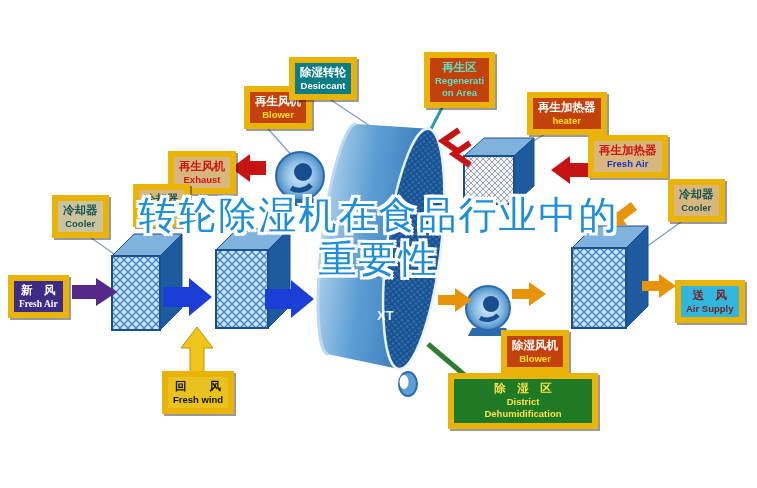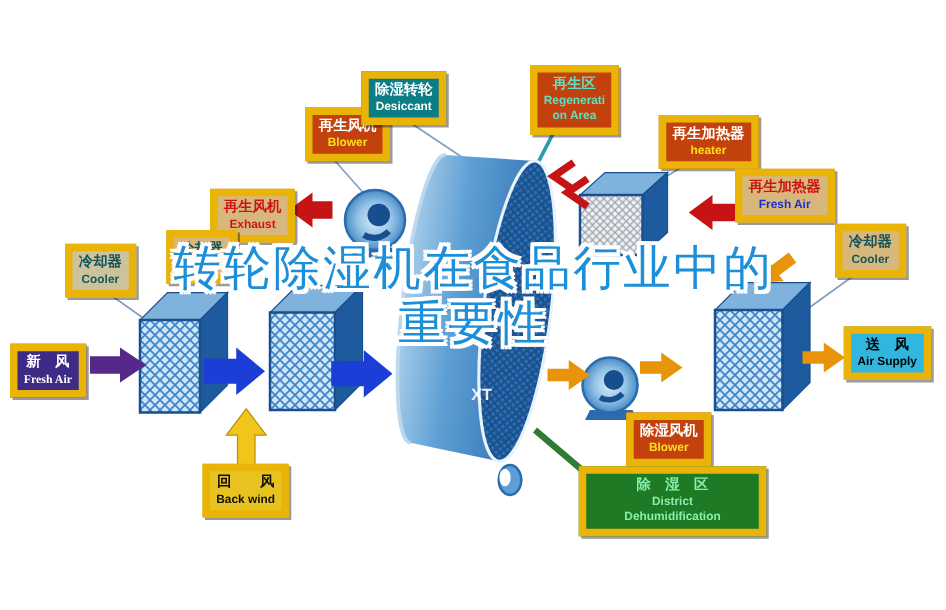--- a/index.html
+++ b/index.html
@@ -9,22 +9,22 @@
   .lbl{position:absolute;border:6px solid #eab308;box-shadow:2px 2px 0 rgba(30,30,30,.45);
        text-align:center;padding:2px 5px;line-height:1.3;z-index:5;font-weight:bold;white-space:nowrap;}
   .zh{font-size:11.5px;}
   .en{font-size:9.5px;}
   .lbl-blue{background:#c2410c;color:#fff;}
   .lbl-teal{background:#0c7c85;color:#fff;}
   .lbl-tan{background:#d8b77c;color:#222;}
   .lbl-olive{background:#ccc39c;color:#222;}
   .lbl-purple{background:#3d2b85;color:#fff;}
   .lbl-yellow{background:#e8c21f;color:#111;}
-  .lbl-cyan{background:#31b6dd;color:#000000;}
-  .lbl-green{background:#1e7a24;color:#86efac;margin-left:15px;}
+  .lbl-cyan{background:#31b6dd;color:#7f1d1d;margin-top:19px;}
+  .lbl-green{background:#1e7a24;color:#fde047;}
   .t-yellow{color:#ffe01a;}
   .t-red{color:#cc1515;}
   .t-blue{color:#1a2fd0;}
   .t-teal{color:#5fe0c4;}
   .t-dkteal{color:#14555a;}
   .title{position:absolute;left:0;top:194px;width:100%;text-align:center;z-index:10;
          color:#1d8fd8;font-weight:normal;letter-spacing:2px;line-height:1.15;
          text-shadow:-3px -3px 0 #fff,0 -3px 0 #fff,3px -3px 0 #fff,-3px 0 0 #fff,3px 0 0 #fff,
                      -3px 3px 0 #fff,0 3px 0 #fff,3px 3px 0 #fff,
                      -2px -2px 0 #fff,2px 2px 0 #fff,2px -2px 0 #fff,-2px 2px 0 #fff;}
@@ -185,21 +185,21 @@
     <div class="en t-dkteal">Cooler</div>
   </div>
 
   <div class="lbl lbl-purple" style="left:8px;top:275px;font-family:Liberation Serif, serif;">
     <div class="zh">新　风</div>
     <div class="en">Fresh Air</div>
   </div>
 
   <div class="lbl lbl-yellow" style="left:162px;top:371px;">
     <div class="zh">回　　风</div>
-    <div class="en">Back wind</div>
+    <div class="en">Fresh wind</div>
   </div>
 
   <div class="lbl lbl-cyan" style="left:675px;top:261px;">
     <div class="zh">送　风</div>
     <div class="en">Air Supply</div>
   </div>
 
   <div class="lbl lbl-blue" style="left:501px;top:330px;">
     <div class="zh">除湿风机</div>
     <div class="en t-yellow">Blower</div>

